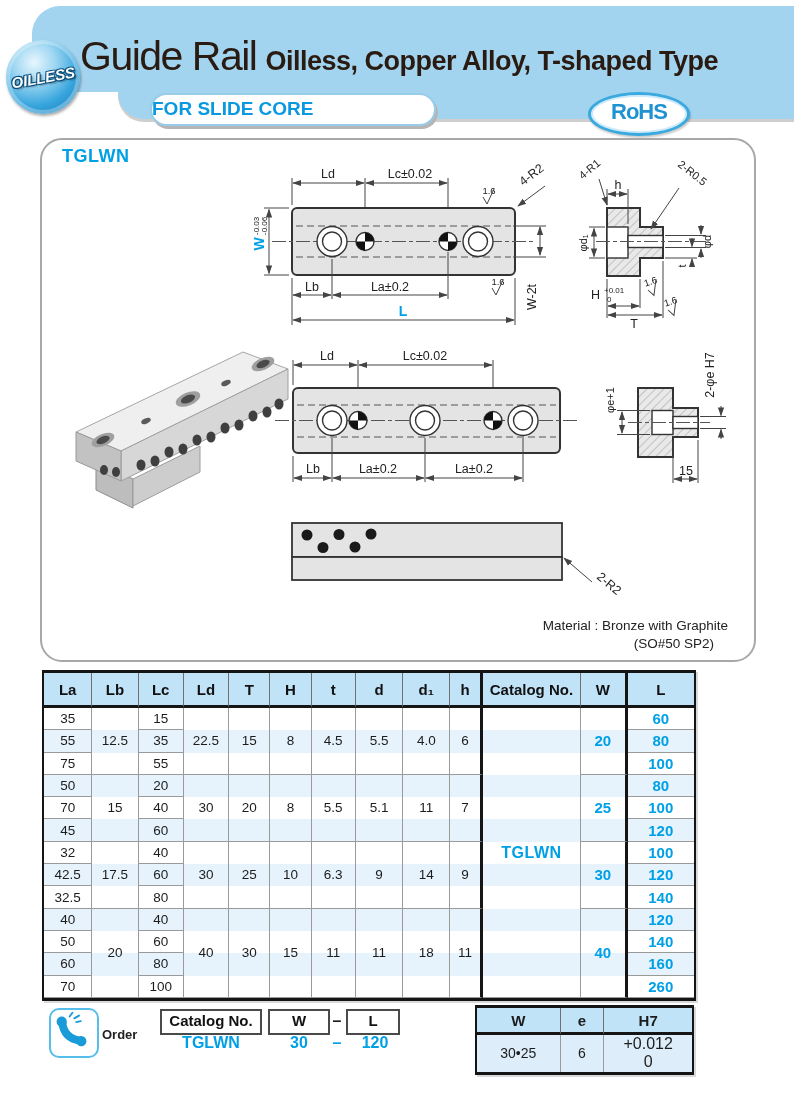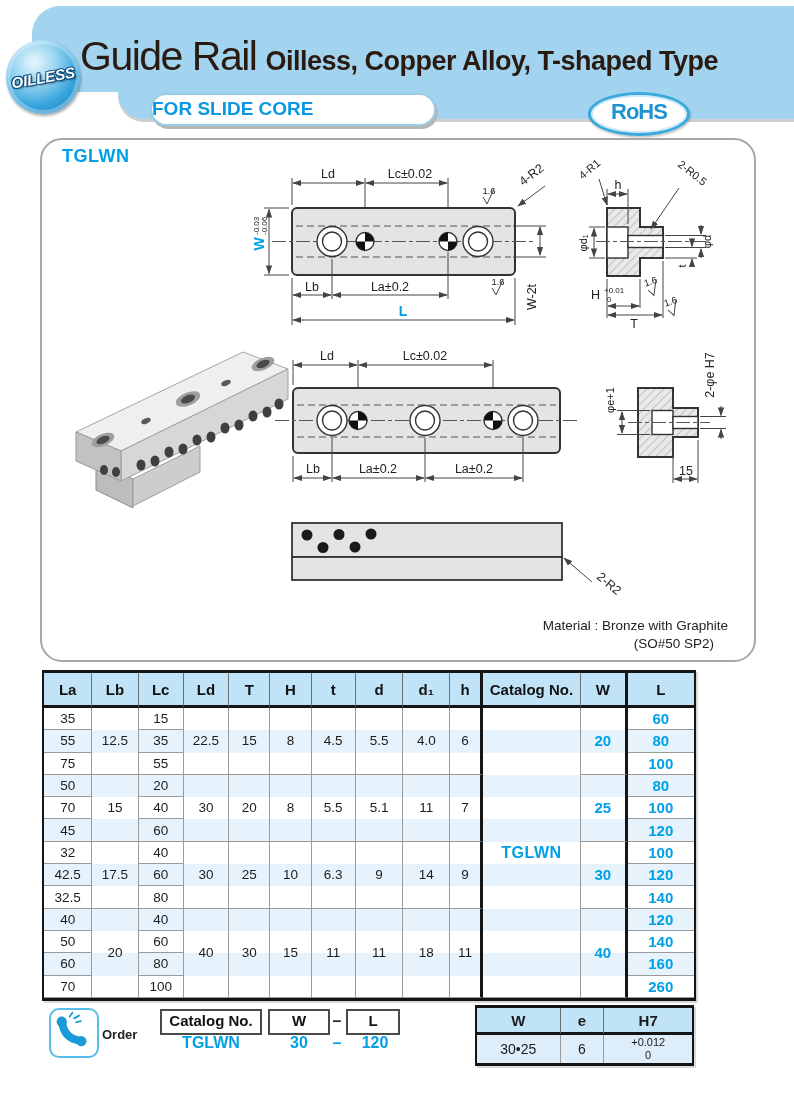--- a/index.html
+++ b/index.html
@@ -77,21 +77,21 @@
   
   .fit-wrap{left:475px;top:1005px;width:215px;border:2px solid #151515;border-top-width:3px;
     border-bottom-width:3px;box-shadow:2px 2px 0 rgba(0,0,0,.15);background:#fff;}
   table.fit{width:100%;border-spacing:0;table-layout:fixed;}
   table.fit th{height:24px;background:#c0e3f7;border-right:1px solid #6f6f6f;border-bottom:3px solid #151515;
     font-size:15px;font-weight:700;padding:0;text-align:center;}
   table.fit td{height:28px;padding:0;text-align:center;font-size:14px;border-right:1px solid #9a9a9a;
     border-bottom:1px solid #9a9a9a;white-space:pre-line;background:#fff;}
   table.fit th:last-child, table.fit td:last-child{border-right:none;margin-top:20px;}
   table.fit tr:last-child td{border-bottom:none;background:#ddeefa;}
-  table.fit td.tolcell{font-size:11px;line-height:1.15;text-align:center;}
+  table.fit td.tolcell{font-size:16px;line-height:1.15;text-align:center;}
 </style>
 </head>
 <body>
 
 <div class="page">
 
   <div class="abs banner-top"></div>
   <div class="abs banner-bottom"></div>
   <div class="abs oilless-badge">
     <span>OILLESS</span>

